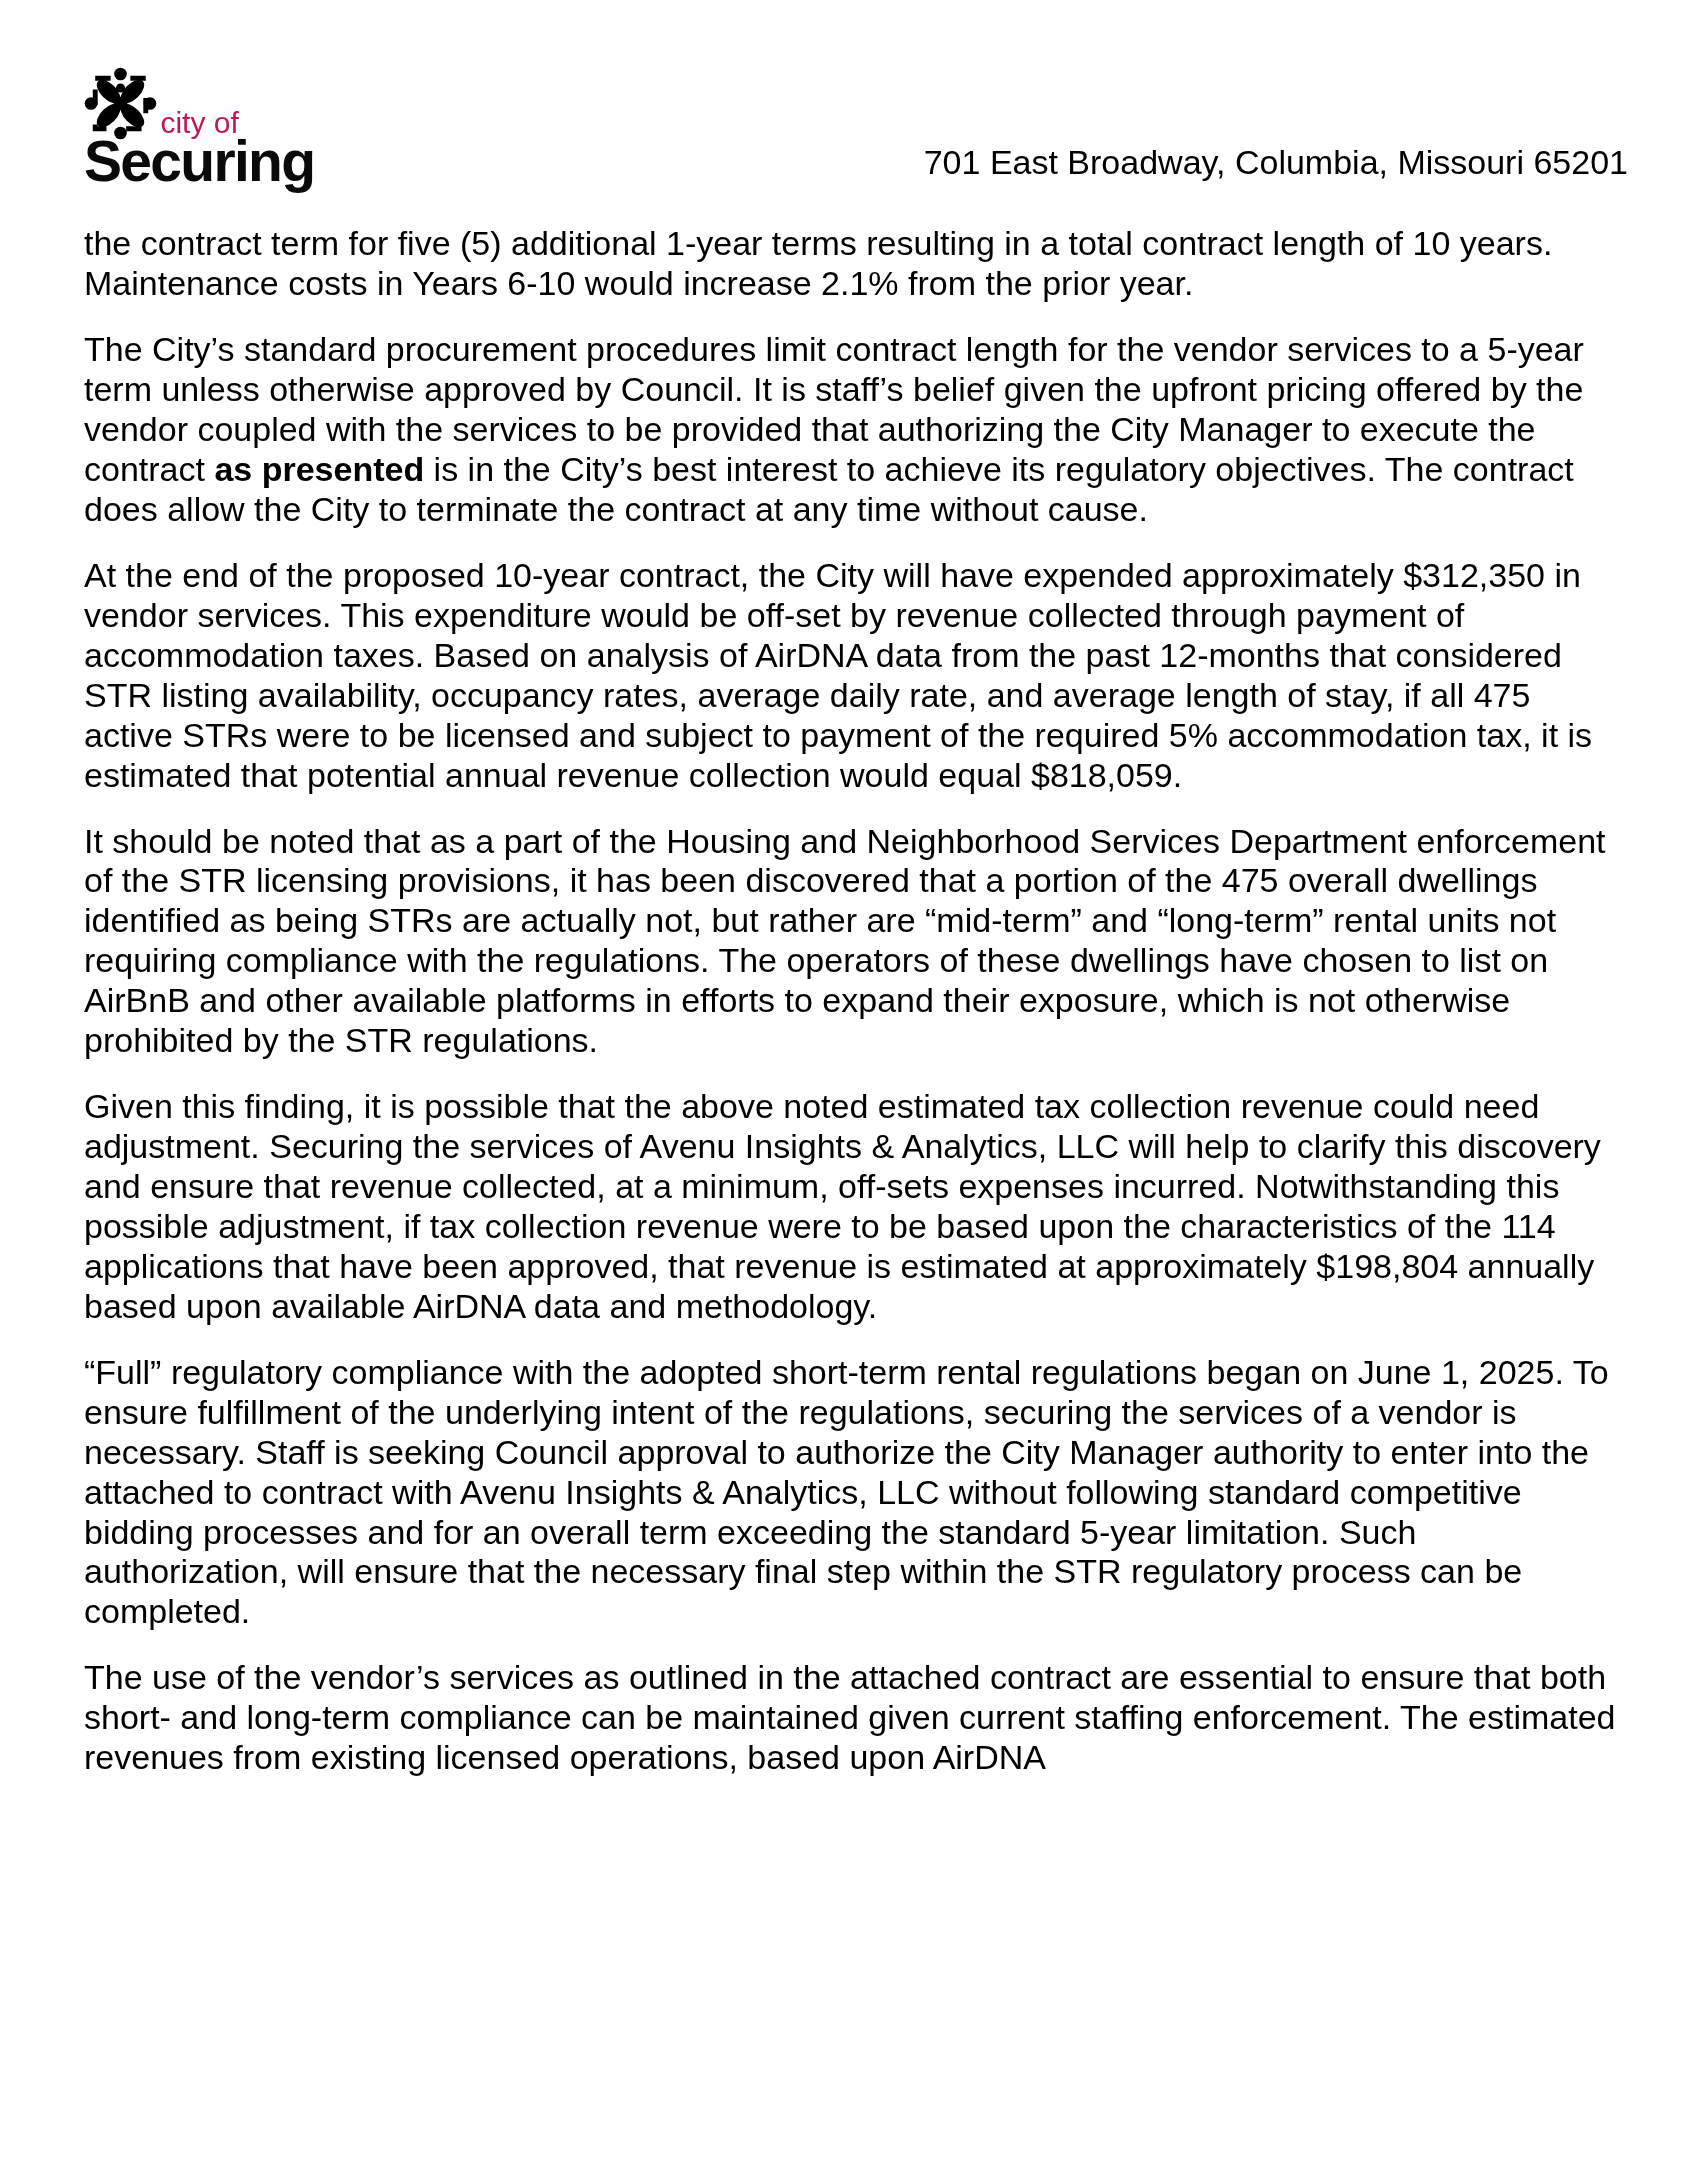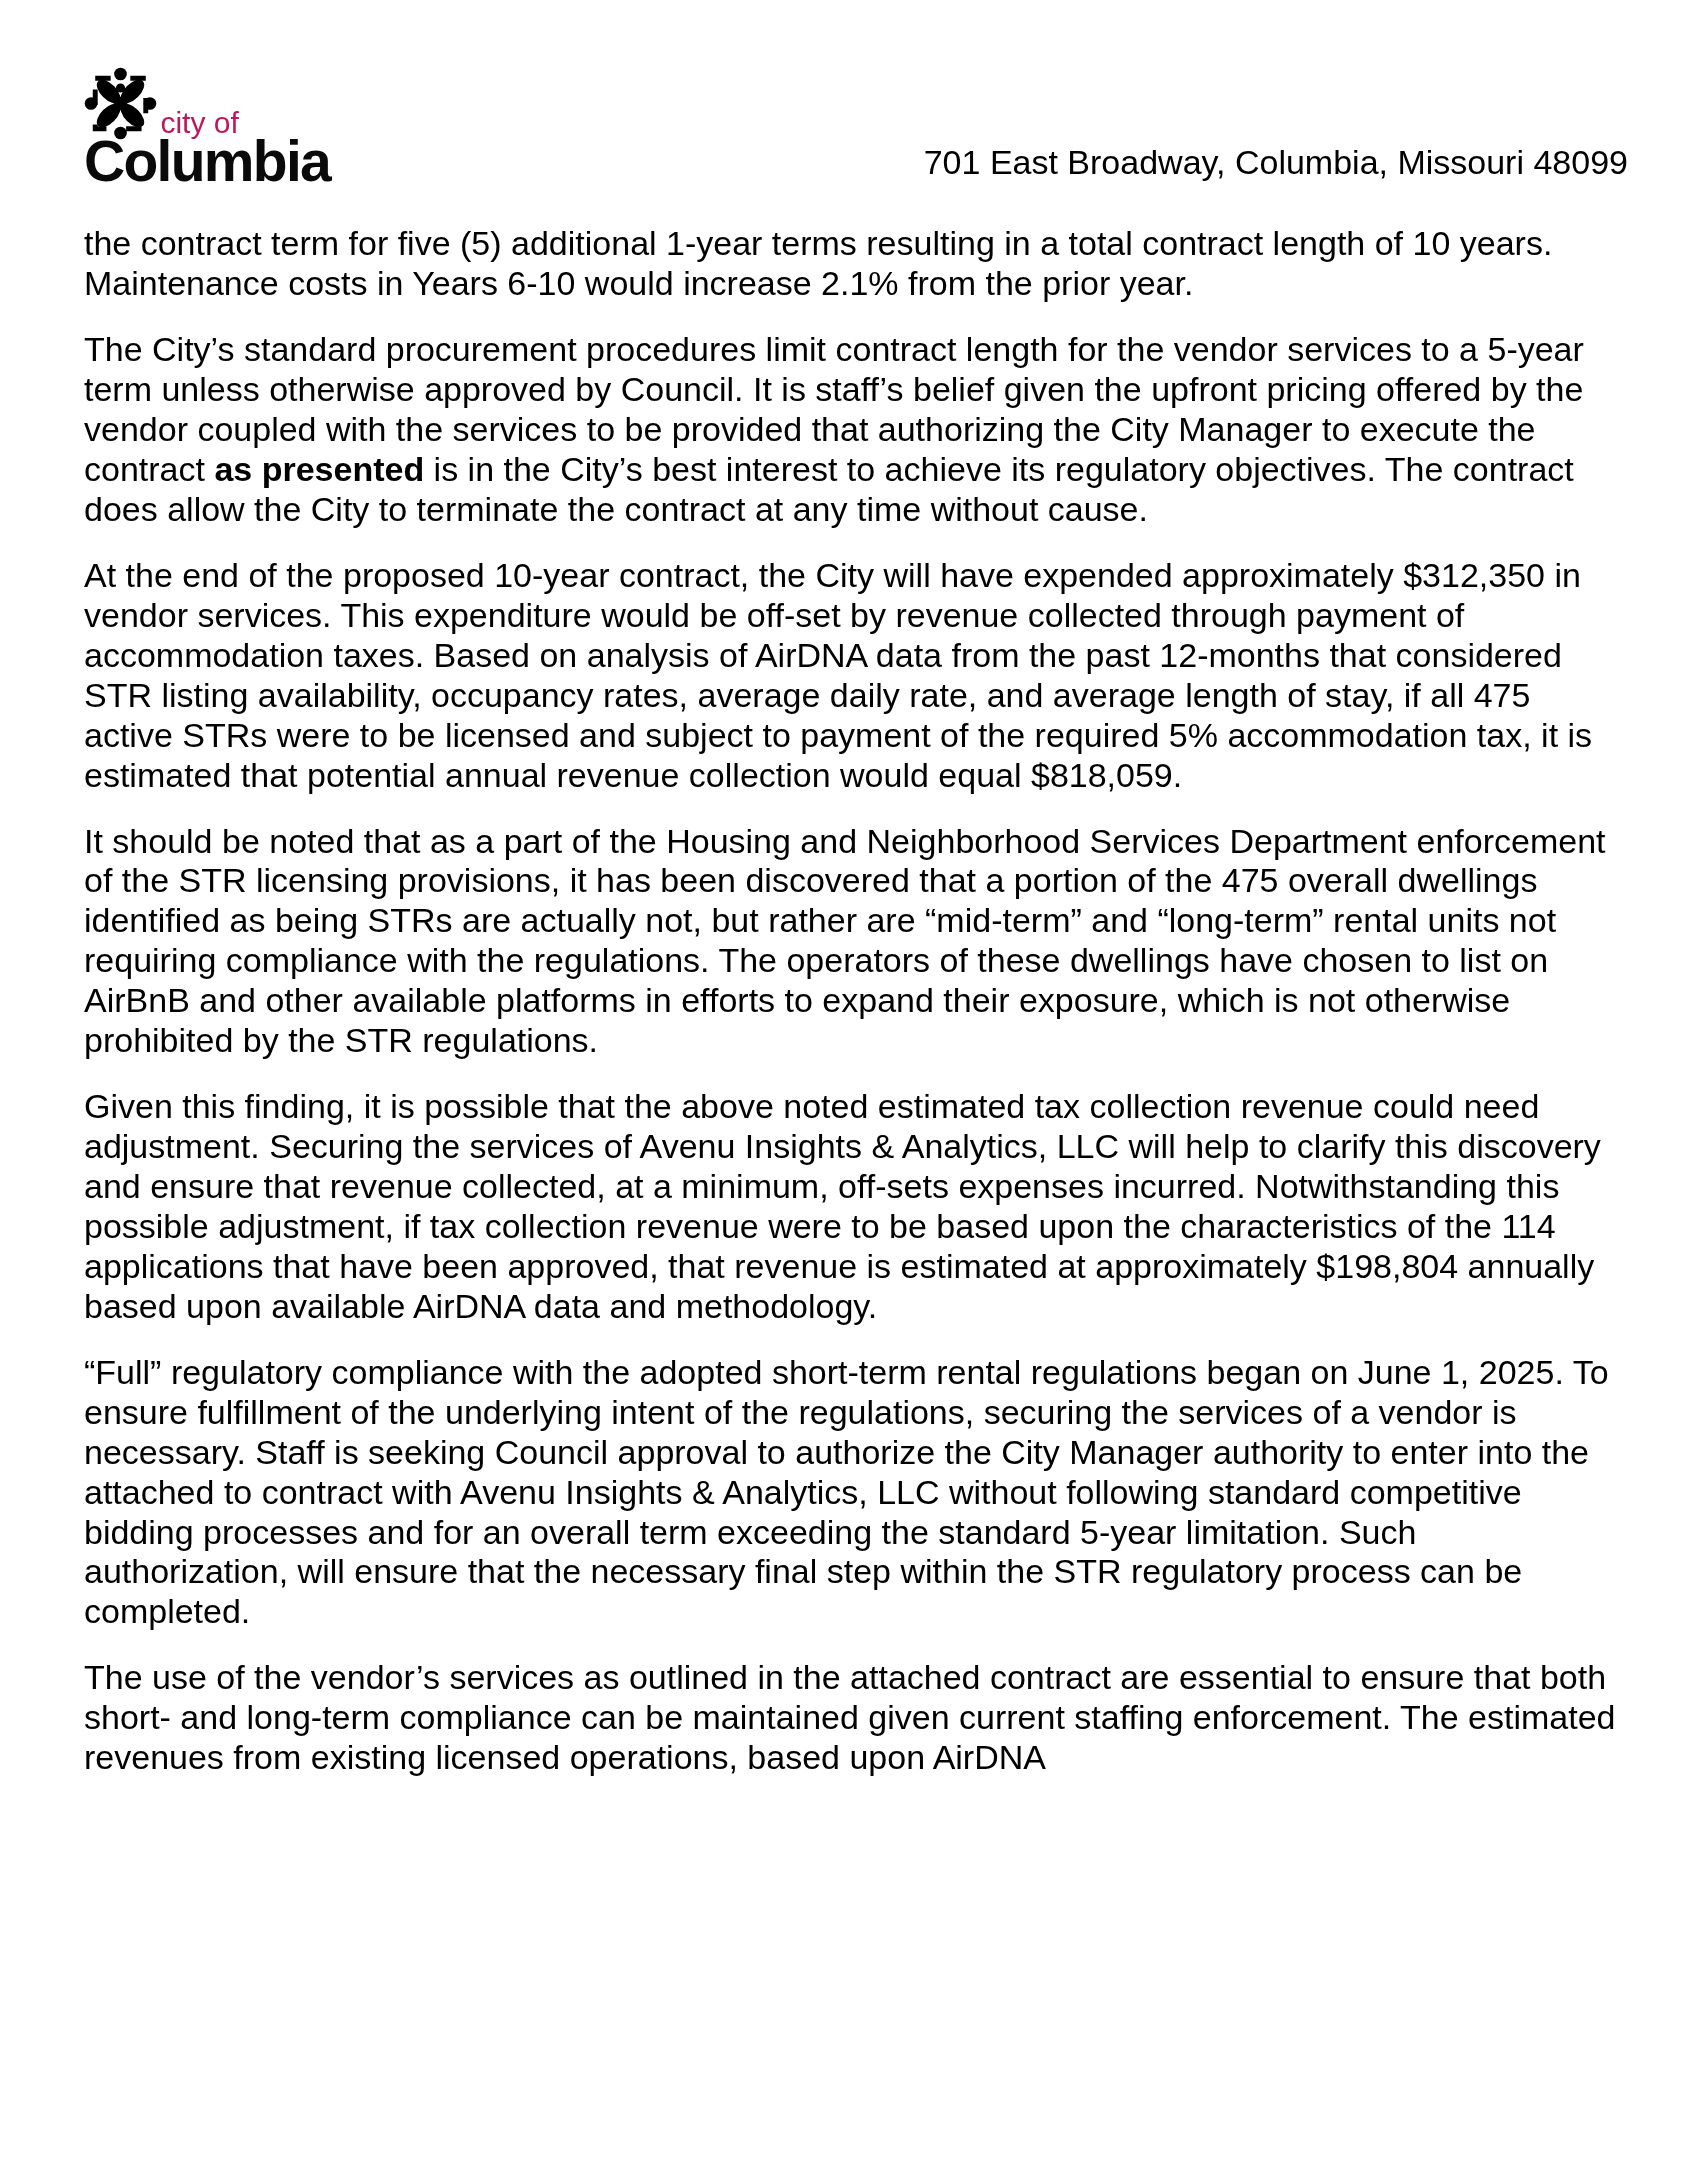--- a/index.html
+++ b/index.html
@@ -88,24 +88,24 @@
           <circle cx="52" cy="94" r="9" fill="#000"></circle>
           <ellipse cx="35" cy="35" rx="21" ry="11" fill="#000" transform="rotate(45 35 35)"></ellipse>
           <ellipse cx="69" cy="35" rx="21" ry="11" fill="#000" transform="rotate(-45 69 35)"></ellipse>
           <ellipse cx="35" cy="69" rx="21" ry="11" fill="#000" transform="rotate(-45 35 69)"></ellipse>
           <ellipse cx="69" cy="69" rx="21" ry="11" fill="#000" transform="rotate(45 69 69)"></ellipse>
           <circle cx="52" cy="30" r="6.5" fill="#000"></circle>
           <polygon points="52,42 62,52 52,62 42,52" fill="#000"></polygon>
         </svg>
         <div class="tagline">city of</div>
       </div>
-      <div class="wordmark">Columbia</div>
+      <div class="wordmark">Securing</div>
     </div>
 
-    <div class="address">701 East Broadway, Columbia, Missouri 48099</div>
+    <div class="address">701 East Broadway, Columbia, Missouri 65201</div>
 
   </div>
 
   <div class="doc-body">
       <p class="para"><span>the contract term for five (5) additional 1-year terms resulting in a total contract length of 10 years. Maintenance costs in Years 6-10 would increase 2.1% from the prior year.</span></p>
       <p class="para"><span>The City’s standard procurement procedures limit contract length for the vendor services to a 5-year term unless otherwise approved by Council. It is staff’s belief given the upfront pricing offered by the vendor coupled with the services to be provided that authorizing the City Manager to execute the contract </span><strong>as presented</strong><span> is in the City’s best interest to achieve its regulatory objectives. The contract does allow the City to terminate the contract at any time without cause.</span></p>
       <p class="para"><span>At the end of the proposed 10-year contract, the City will have expended approximately $312,350 in vendor services. This expenditure would be off-set by revenue collected through payment of accommodation taxes. Based on analysis of AirDNA data from the past 12-months that considered STR listing availability, occupancy rates, average daily rate, and average length of stay, if all 475 active STRs were to be licensed and subject to payment of the required 5% accommodation tax, it is estimated that potential annual revenue collection would equal $818,059.</span></p>
       <p class="para"><span>It should be noted that as a part of the Housing and Neighborhood Services Department enforcement of the STR licensing provisions, it has been discovered that a portion of the 475 overall dwellings identified as being STRs are actually not, but rather are “mid-term” and “long-term” rental units not requiring compliance with the regulations. The operators of these dwellings have chosen to list on AirBnB and other available platforms in efforts to expand their exposure, which is not otherwise prohibited by the STR regulations.</span></p>
       <p class="para"><span>Given this finding, it is possible that the above noted estimated tax collection revenue could need adjustment. Securing the services of Avenu Insights &amp; Analytics, LLC will help to clarify this discovery and ensure that revenue collected, at a minimum, off-sets expenses incurred. Notwithstanding this possible adjustment, if tax collection revenue were to be based upon the characteristics of the 114 applications that have been approved, that revenue is estimated at approximately $198,804 annually based upon available AirDNA data and methodology.</span></p>
       <p class="para"><span>“Full” regulatory compliance with the adopted short-term rental regulations began on June 1, 2025. To ensure fulfillment of the underlying intent of the regulations, securing the services of a vendor is necessary. Staff is seeking Council approval to authorize the City Manager authority to enter into the attached to contract with Avenu Insights &amp; Analytics, LLC without following standard competitive bidding processes and for an overall term exceeding the standard 5-year limitation.  Such authorization, will ensure that the necessary final step within the STR regulatory process can be completed.</span></p>

